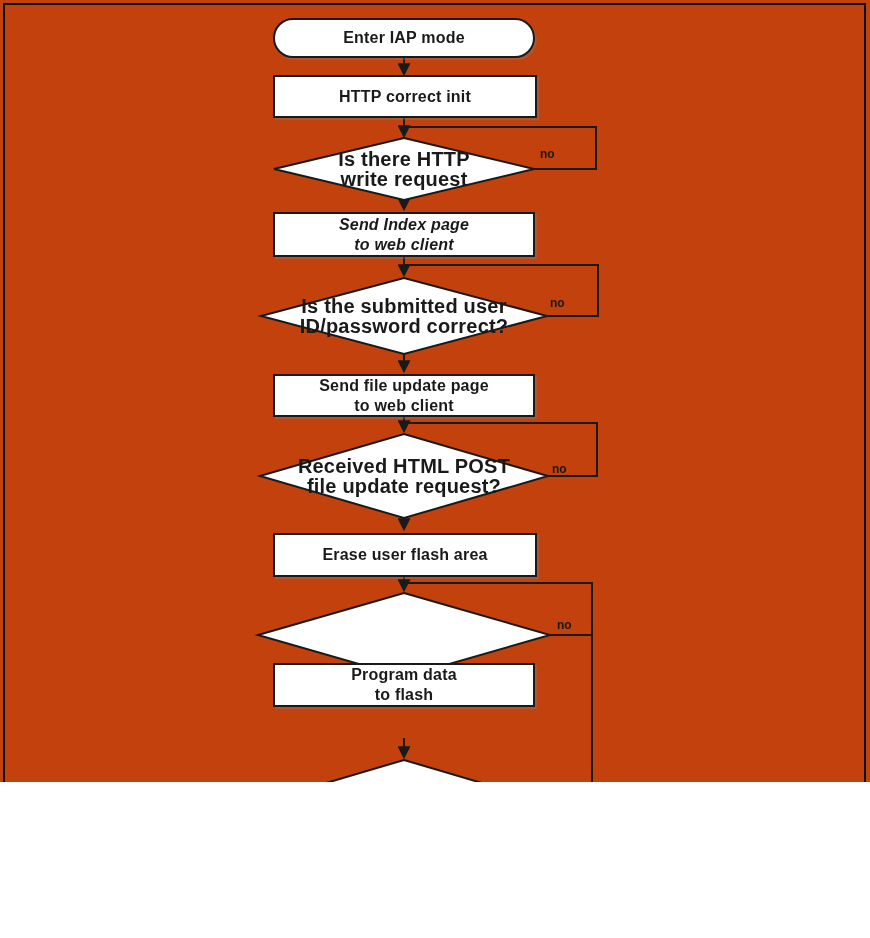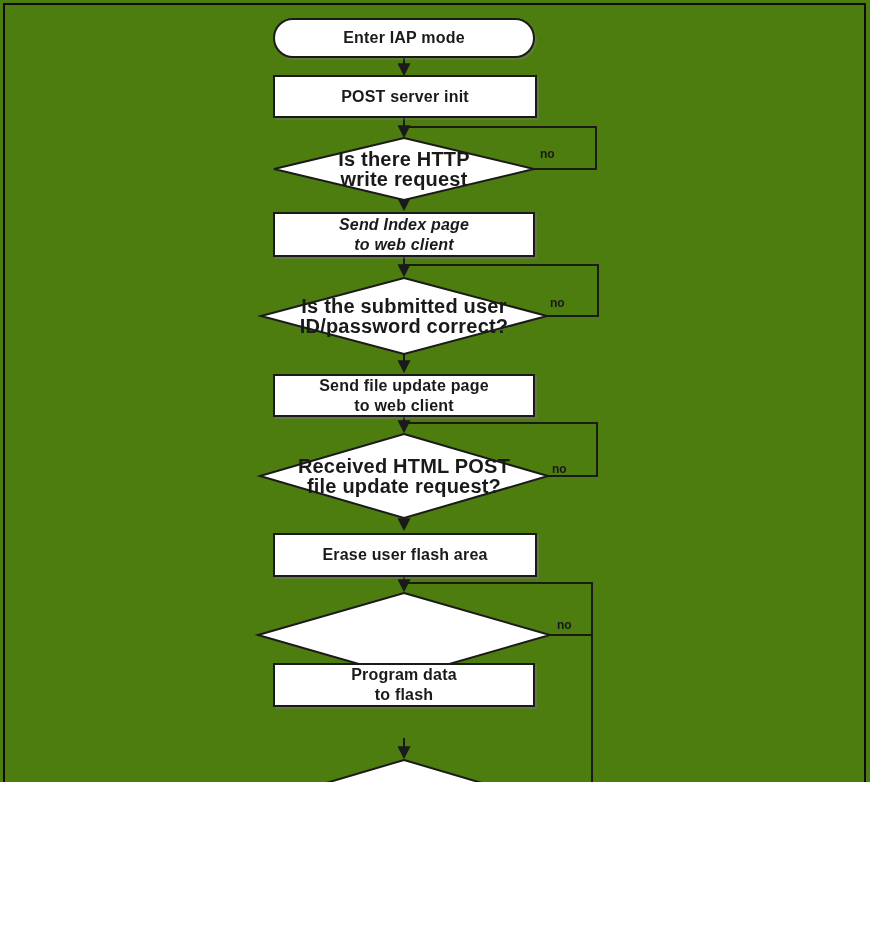--- a/index.html
+++ b/index.html
@@ -1,20 +1,20 @@
 <!DOCTYPE html>
 <html><head>
 <meta charset="utf-8">
 <style>
   html, body { margin: 0; padding: 0; background: #ffffff; }
   .canvas {
     position: relative;
     width: 870px;
     height: 782px;
-    background: #4d7c0f;
+    background: #c2410c;
     font-family: "Liberation Sans", sans-serif;
     overflow: hidden;
   }
   .frame {
     position: absolute;
     left: 3px; top: 3px;
     width: 863px; height: 932px;
     border: 2.5px solid #0d0d0d;
     box-sizing: border-box;
     z-index: 0;
@@ -105,21 +105,21 @@
       <polygon points="404,138 534,169 404,200 274,169"></polygon>
       <polygon points="404,278 547,316 404,354 261,316"></polygon>
       <polygon points="404,434 548,476 404,518 260,476"></polygon>
       <polygon points="404,593 550,635 404,677 258,635"></polygon>
       <polygon points="404,760 553,804 404,848 255,804"></polygon>
     </g>
   </svg>
 
   <div class="node terminator" style="left:273px; top:18px;  width:262px; height:40px;">Enter IAP mode</div>
 
-  <div class="node" style="left:273px; top:75px;  width:264px; height:43px;">POST server init</div>
+  <div class="node" style="left:273px; top:75px;  width:264px; height:43px;">HTTP correct init</div>
 
   <div class="node" style="left:273px; top:212px; width:262px; height:45px;font-style:italic;">Send Index page
 to web client</div>
 
   <div class="node" style="left:273px; top:374px; width:262px; height:43px;">Send file update page
 to web client</div>
 
   <div class="node" style="left:273px; top:533px; width:264px; height:44px;">Erase user flash area</div>
 
   <div class="node" style="left:273px; top:663px; width:262px; height:44px;">Program data

